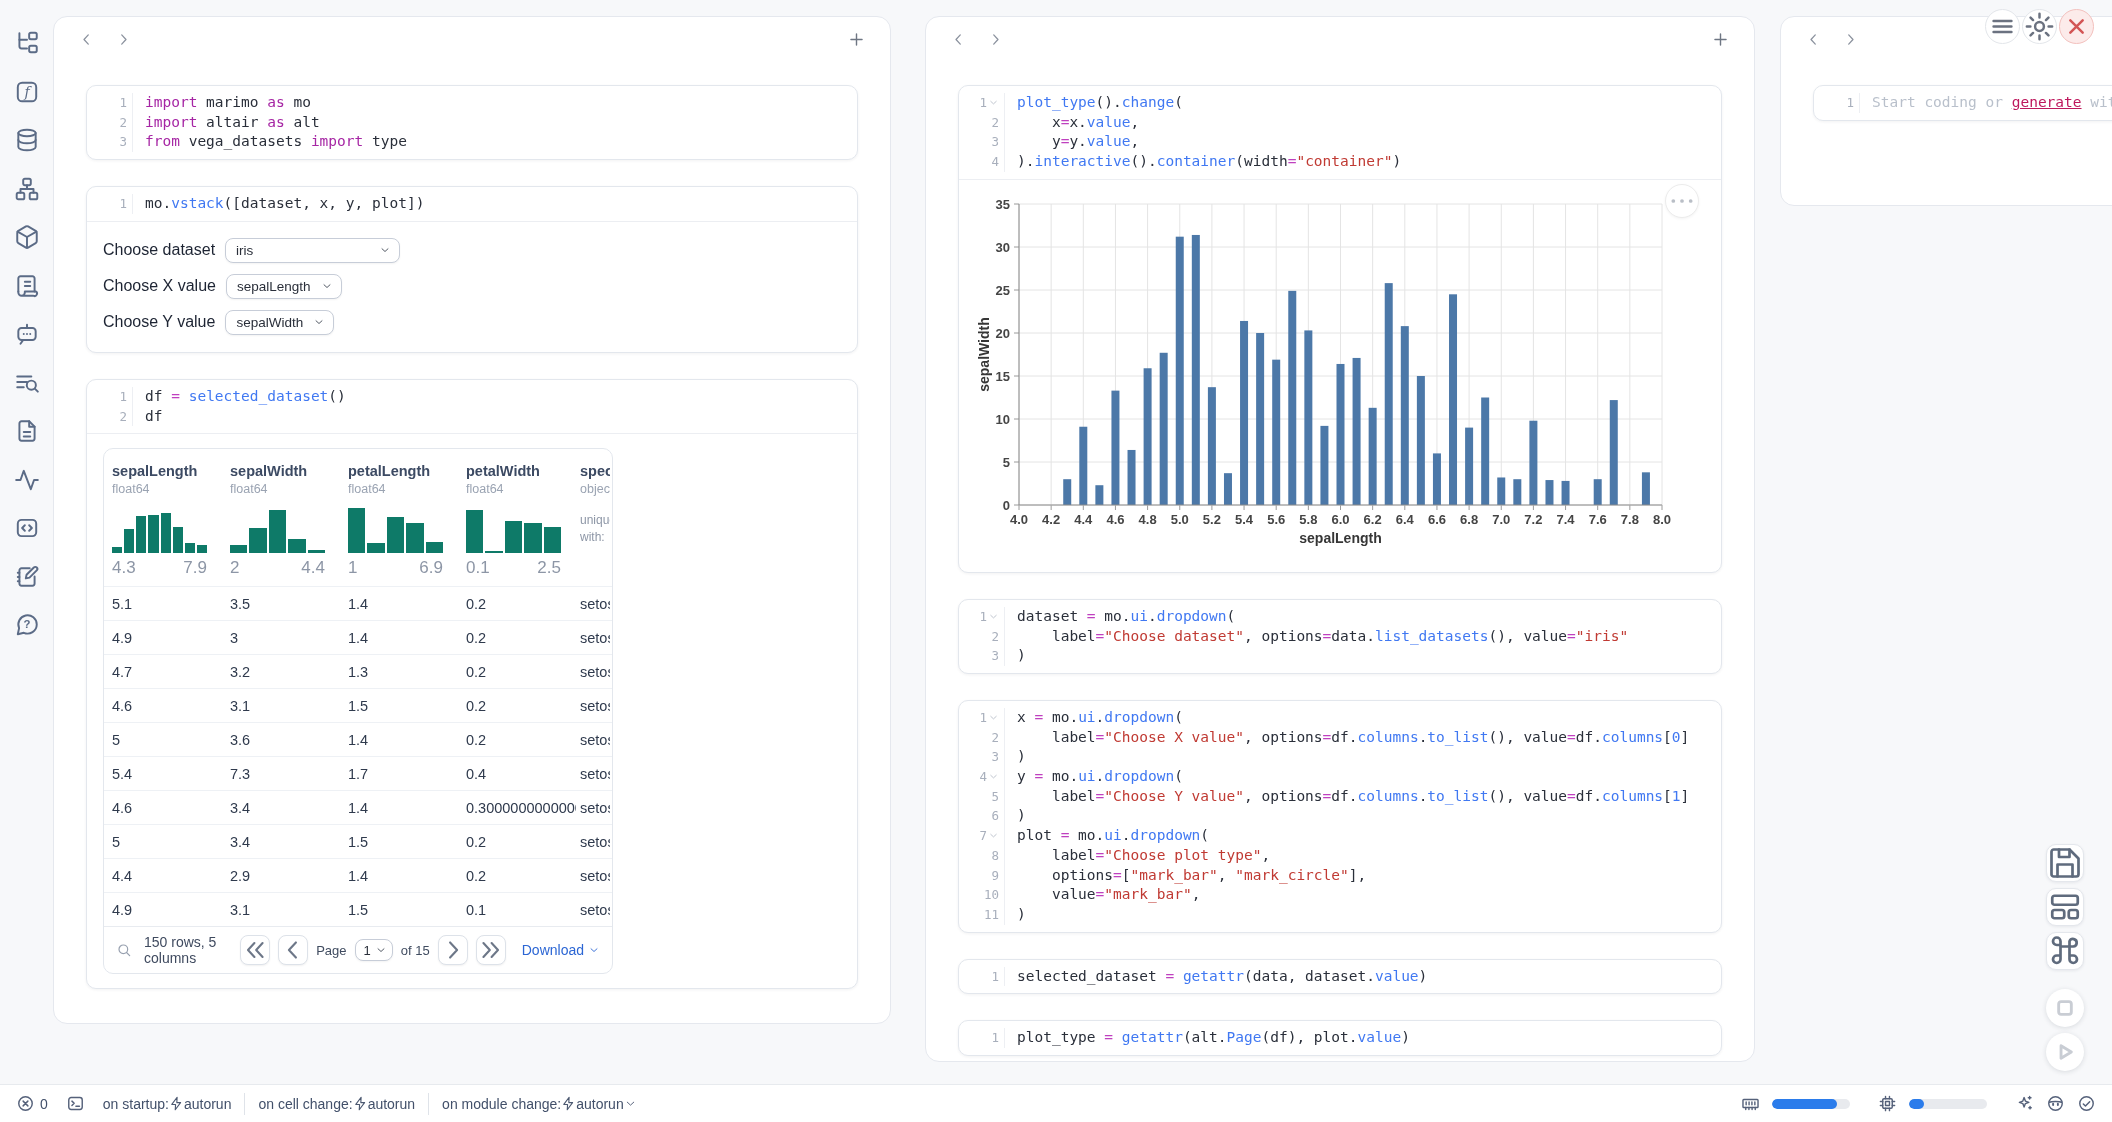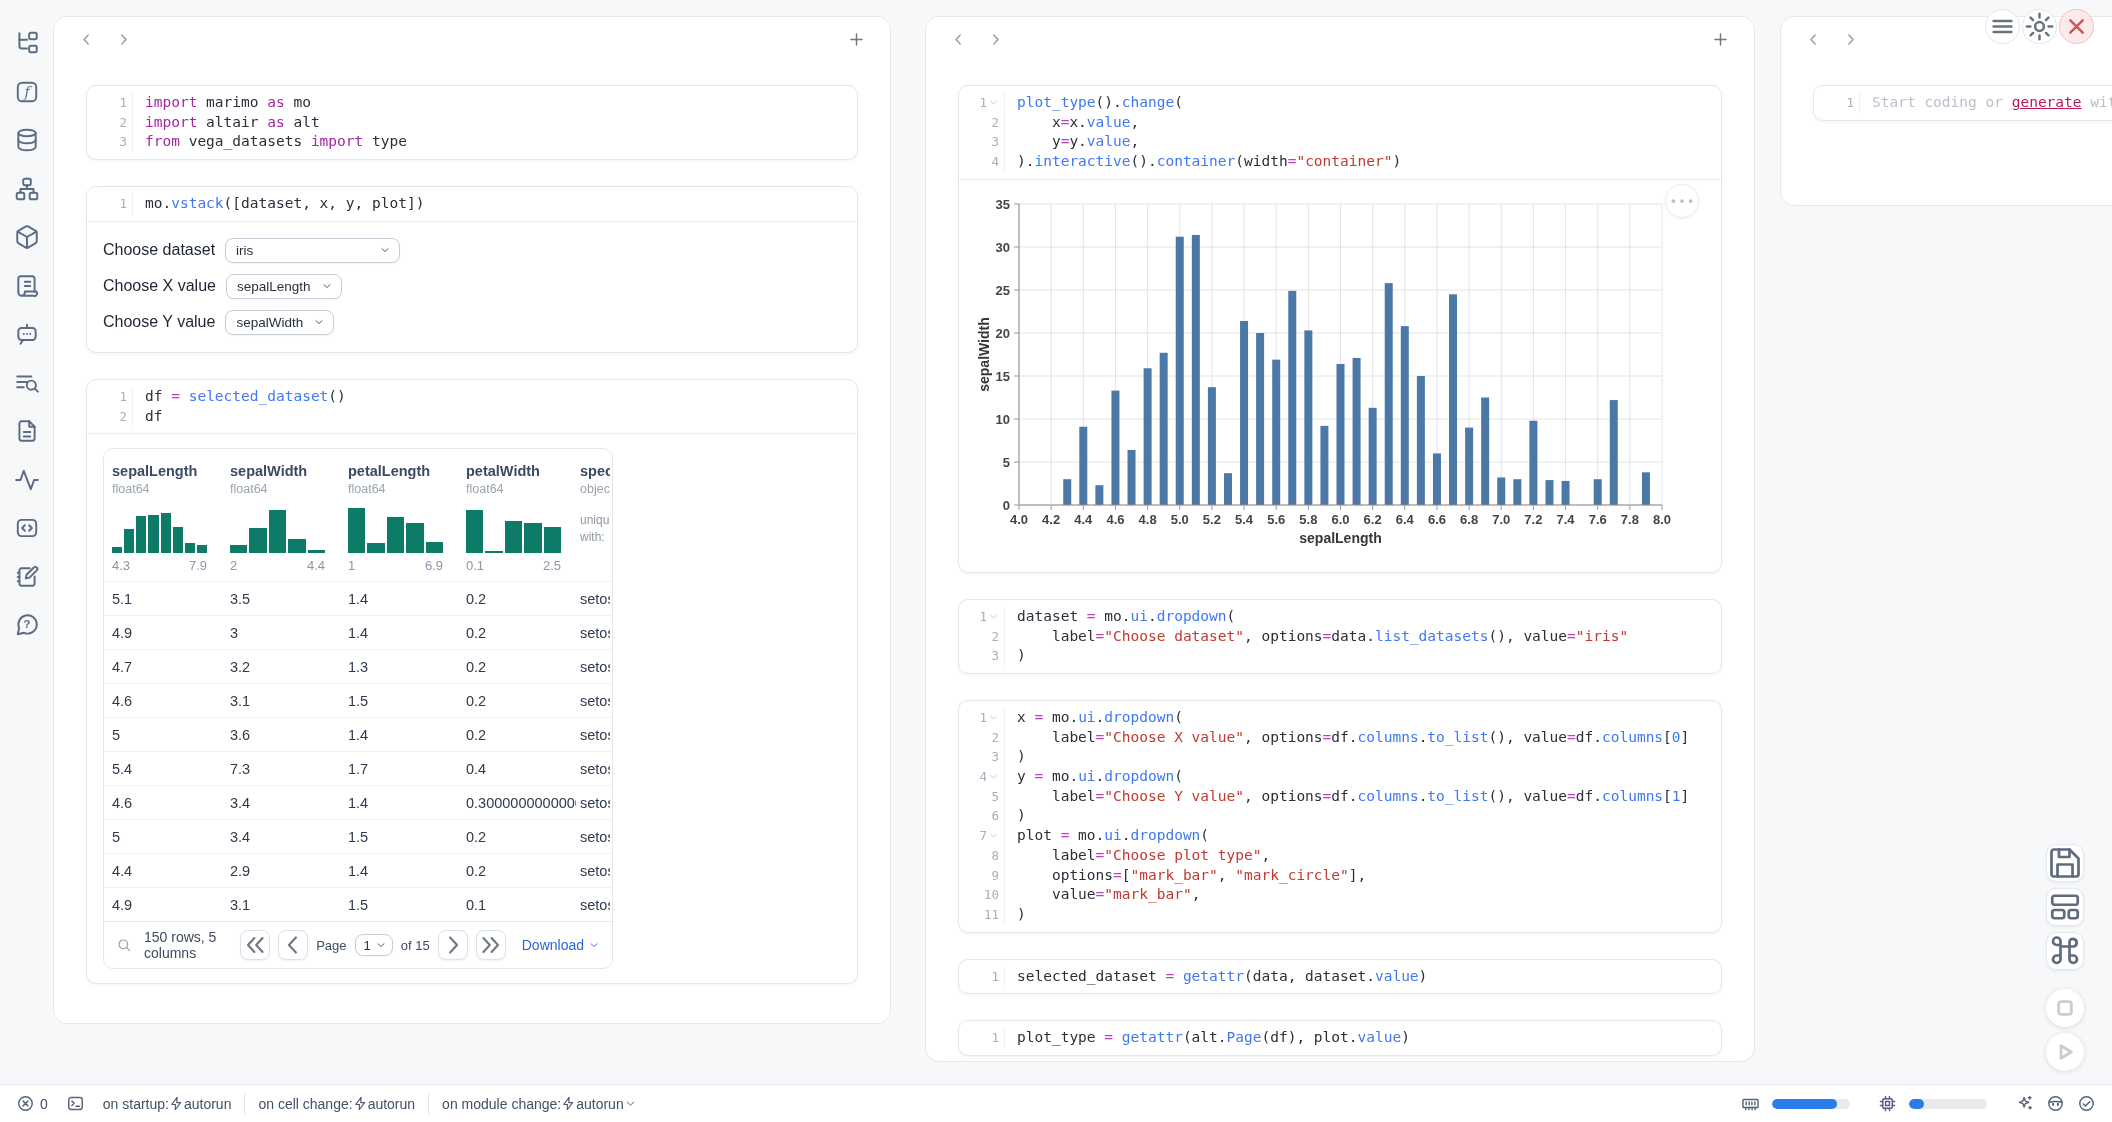--- a/index.html
+++ b/index.html
@@ -35,21 +35,21 @@
   
   .tout{padding:14px 16px}
   .tcard{border:1px solid #e3e7ed;border-radius:10px;width:508px;overflow:hidden}
   .thead{display:flex;padding:14px 0 8px}
   .tcol{flex:0 0 118px;width:118px;padding-left:8px;box-sizing:border-box}
   .tcol.last{flex:0 0 34px;width:34px;overflow:hidden;padding-left:4px}
   .tname{font-size:14.5px;font-weight:bold;color:#3c4a63;white-space:nowrap}
   .tdtype{font-size:12.5px;color:#9aa3b2;margin-top:3px;white-space:nowrap}
   .hist{display:flex;align-items:flex-end;gap:2px;height:48px;width:95px;margin-top:9px}
   .hbar{flex:1;background:#0e7a68}
-  .hrange{display:flex;justify-content:space-between;width:95px;font-size:13px;color:#8d96a6;margin-top:5px}
+  .hrange{display:flex;justify-content:space-between;width:95px;font-size:17px;color:#8d96a6;margin-top:5px}
   .textra{font-size:12px;color:#8d96a6;margin-top:16px;line-height:17px;white-space:nowrap}
   .trow{display:flex;border-top:1px solid #eef1f5;height:33px;align-items:center;font-size:14.5px;color:#2f3a4d}
   .tcell{flex:0 0 118px;width:118px;padding-left:8px;box-sizing:border-box;white-space:nowrap;overflow:hidden}
   .tcell.last{flex:0 0 34px;width:34px;padding-left:4px}
   .tfoot{border-top:1px solid #e8ebf0;height:46px;display:flex;align-items:center;padding:0 12px;gap:8px}
   .sicon{width:16px;height:16px;color:#97a0af;flex:0 0 16px}
   .tsummary{font-size:14px;color:#3f4a5f;margin-left:4px}
   .pgbtn{width:30px;height:30px;border:1px solid #dde2e9;border-radius:8px;background:#fff;box-shadow:0 1px 2px rgba(0,0,0,.06);display:flex;align-items:center;justify-content:center;color:#6d7788;padding:0;cursor:pointer;flex:0 0 30px}
   .pgbtn svg{width:13px;height:13px}
   .pglabel{font-size:13px;color:#404c60;white-space:nowrap}

